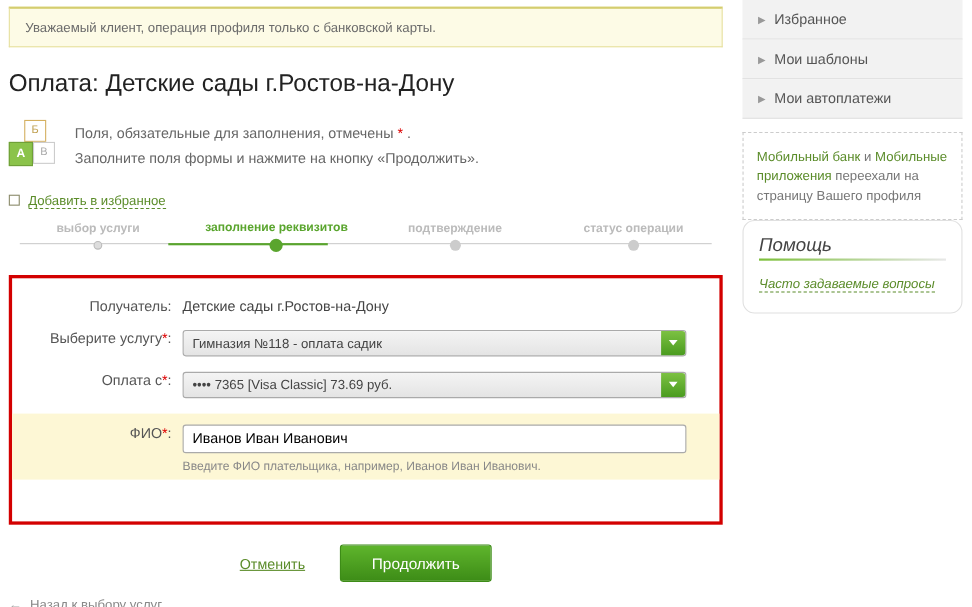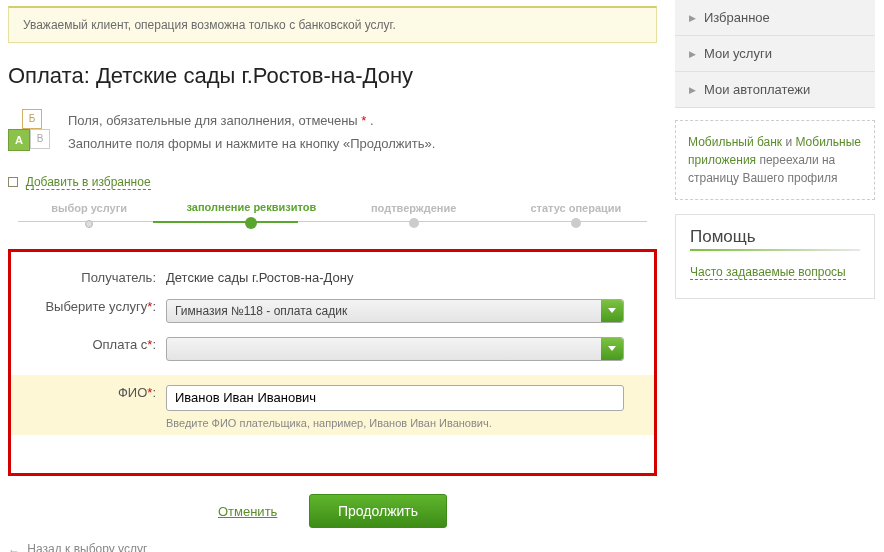--- a/index.html
+++ b/index.html
@@ -63,31 +63,31 @@
 .back-link { margin: 12px 0; font-size: 12px; }
 .back-link a { color: #888; text-decoration: none; border-bottom: 1px dashed #aaa; }
 .back-link .arr { color: #aaa; margin-right: 4px; }
 
 .side-item { background: #f2f2f2; border-bottom: 1px solid #e0e0e0; padding: 10px 14px; font-size: 13px; color: #555; }
 .side-item .tri { float: left; margin-right: 8px; color: #999; font-size: 9px; line-height: 16px; }
 
 .side-note { border: 1px dashed #ccc; padding: 12px; margin-top: 12px; font-size: 12px; color: #777; line-height: 1.5; }
 .side-note a { color: #5b8c2a; text-decoration: none; }
 
-.side-box { border: 1px solid #e0e0e0; margin-top: 14px; padding: 12px 14px 16px 14px; border-radius: 0; }
+.side-box { border: 1px solid #e0e0e0; padding: 12px 14px 16px 14px; border-radius: 11px; font-style: italic; }
 .side-box h3 { font-size: 17px; font-weight: normal; color: #444; margin-bottom: 2px; }
 .side-box .hr { height: 2px; background: linear-gradient(to right, #7cbf3a, #e8e8e8); margin-bottom: 12px; }
 .side-box a { color: #5b8c2a; text-decoration: none; font-size: 12px; border-bottom: 1px dashed #5b8c2a; line-height: 1.6; }
 </style>
 </head>
 <body>
 
 <div class="container">
   <div class="main">
-    <div class="alert">Уважаемый клиент, операция возможна только с банковской услуг.</div>
+    <div class="alert">Уважаемый клиент, операция профиля только с банковской карты.</div>
 
     <h1>Оплата: Детские сады г.Ростов-на-Дону</h1>
 
     <div class="info-row">
       <div class="icon-boxes">
         <div class="box-b">Б</div>
         <div class="box-a">А</div>
         <div class="box-v">В</div>
       </div>
       <div class="info-text">
@@ -123,20 +123,21 @@
             <span>Гимназия №118 - оплата садик</span>
             <span class="select-btn"></span>
           </div>
         </div>
       </div>
 
       <div class="form-row">
         <div class="form-label"><span>Оплата с</span><span class="req">*</span>:</div>
         <div class="form-value">
           <div class="select-wrap">
+            <span>•••• 7365 [Visa Classic] 73.69 руб.</span>
             <span class="select-btn"></span>
           </div>
         </div>
       </div>
 
       <div class="form-row hl">
         <div class="form-label"><span>ФИО</span><span class="req">*</span>:</div>
         <div class="form-value">
           <input type="text" class="text-input" value="Иванов Иван Иванович" style="">
           <div class="form-hint" style="margin-left:0;margin-top:6px;">Введите ФИО плательщика, например, Иванов Иван Иванович.</div>
@@ -150,21 +151,21 @@
     </div>
 
     <div class="back-link">
       <span class="arr">←</span>
       <a href="#">Назад к выбору услуг</a>
     </div>
   </div>
 
   <div class="sidebar">
     <div class="side-item"><span class="tri">▶</span><span>Избранное</span></div>
-    <div class="side-item"><span class="tri">▶</span><span>Мои услуги</span></div>
+    <div class="side-item"><span class="tri">▶</span><span>Мои шаблоны</span></div>
     <div class="side-item"><span class="tri">▶</span><span>Мои автоплатежи</span></div>
 
     <div class="side-note">
       <a href="#">Мобильный банк</a><span> и </span><a href="#">Мобильные приложения</a><span> переехали на страницу Вашего профиля</span>
     </div>
 
     <div class="side-box">
       <h3>Помощь</h3>
       <div class="hr"></div>
       <a href="#">Часто задаваемые вопросы</a>

